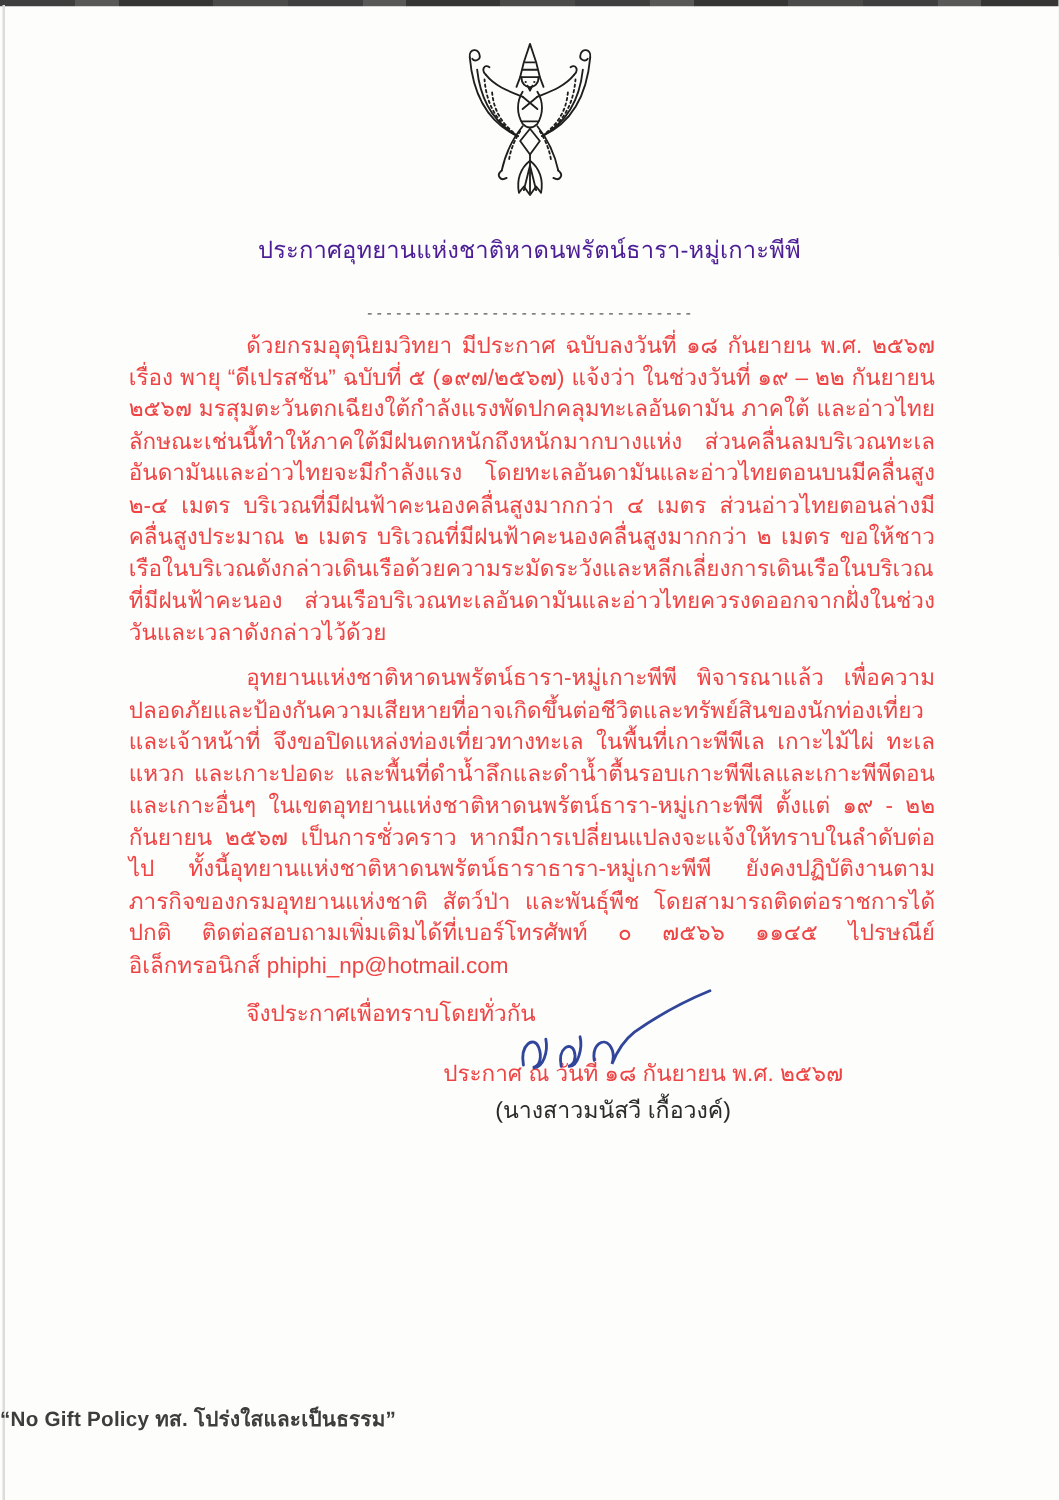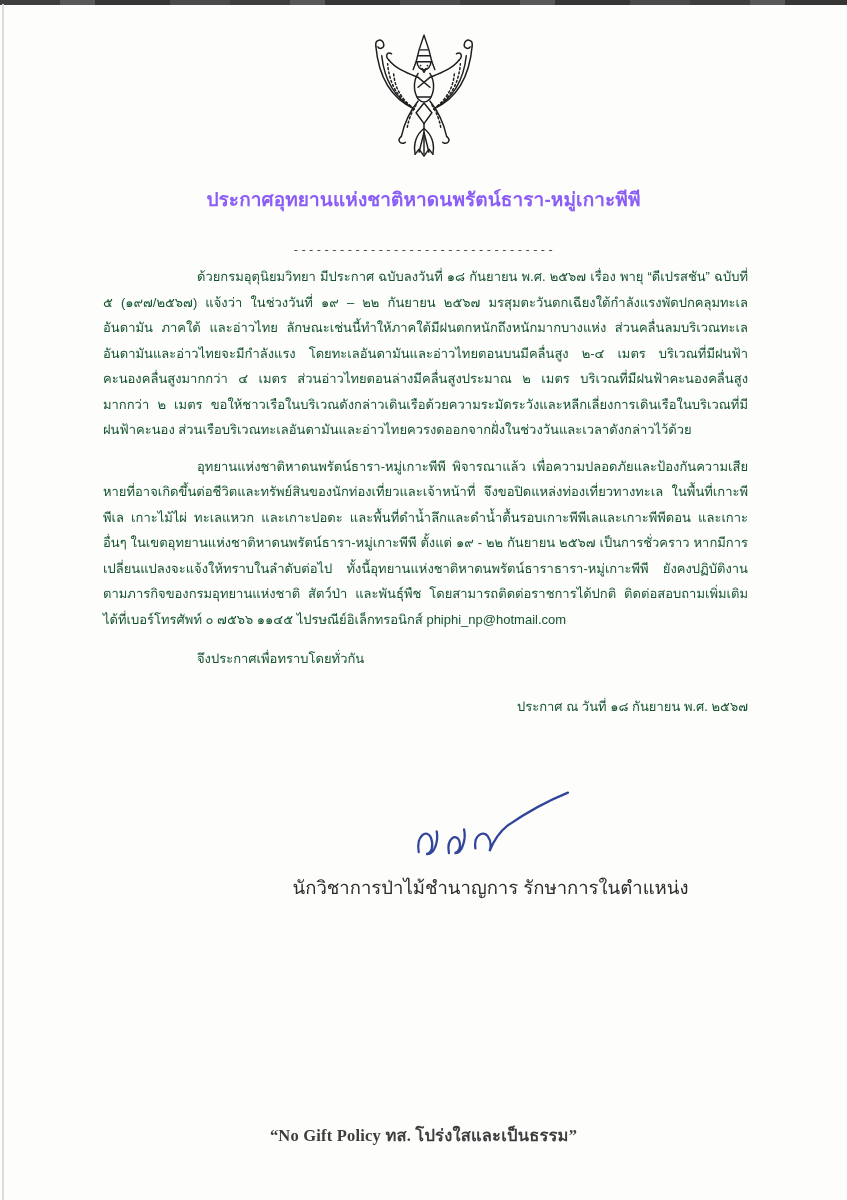--- a/index.html
+++ b/index.html
@@ -20,44 +20,44 @@
   .scan-left{
     position:absolute;top:4px;bottom:0;left:2px;width:2px;
     background:#dcdcdc;
   }
   .emblem{
     position:absolute;top:30px;left:50%;transform:translateX(-50%);
     width:118px;height:142px;
   }
   .title-line{
     position:absolute;left:0;right:0;text-align:center;
-    font-size:19px;font-weight:700;color:#8b5cf6;letter-spacing:.1px;
+    font-size:19px;font-weight:400;color:#4c1d95;letter-spacing:.1px;
   }
   .title-1{top:184px;}
   .title-2{top:212px;white-space:pre-wrap;}
   .separator{
     position:absolute;top:243px;left:0;right:0;text-align:center;
     font-family:"DejaVu Sans Mono","Liberation Mono",monospace;
     font-size:12px;letter-spacing:.5px;color:#4d4d4d;
   }
   .content{
     position:absolute;top:264px;left:103px;width:645px;
-    font-size:13px;line-height:25.5px;text-align:justify;color:#14532d;
+    font-size:18px;line-height:25.5px;text-align:justify;color:#ef4444;
   }
   .para{margin:0 0 11px 0;text-indent:94px;}
   .closing{margin:14px 0 0 0;text-indent:94px;text-align:left;}
-  .issued{margin:22px 0 0 178px;text-align:right;}
+  .issued{margin:22px 0 0 178px;text-align:center;}
   .sig-block{
     position:absolute;top:786px;left:288px;width:405px;
     text-align:center;font-size:18.5px;line-height:30px;color:#2b2b2b;
   }
   .sig-svg{display:block;margin:0 auto 2px auto;}
   .footer{
-    position:absolute;top:1122px;left:0;right:0;text-align:center;
-    font-size:16.5px;font-weight:600;color:#3d3d3d;letter-spacing:.2px;font-family:Liberation Serif, serif;
+    position:absolute;top:1122px;left:0;right:0;
+    font-size:16.5px;font-weight:600;color:#3d3d3d;letter-spacing:.2px;
   }
 </style>
 </head>
 <body>
 
 <div class="page">
 
   <div class="scan-top"></div>
   <div class="scan-left"></div>
 
@@ -113,18 +113,18 @@
   </div>
 
   <div class="sig-block">
     <svg class="sig-svg" width="175" height="85" viewBox="0 0 180 90" xmlns="http://www.w3.org/2000/svg" aria-hidden="true">
       <g fill="none" stroke="#31459b" stroke-width="2.4" stroke-linecap="round">
         <path d="M14 70 C11 52 23 45 27 55 C30 63 28 71 22 72 C31 73 35 58 33 48"></path>
         <path d="M46 71 C43 55 54 50 57 58 C59 64 57 70 52 71 C61 72 64 54 62 46"></path>
         <path d="M74 66 C72 52 82 47 87 53 C90 57 91 63 89 69 C93 59 99 49 108 42 C128 28 150 16 172 7"></path>
       </g>
     </svg>
-    <div>นักวิชาการป่าไม้ชำนาญการ รักษาการในตำแหน่ง</div>
+    <div>(นางสาวมนัสวี เกื้อวงค์)</div>
   </div>
 
   <div class="footer">“No Gift Policy ทส. โปร่งใสและเป็นธรรม”</div>
 
 </div>
 
 </body></html>

